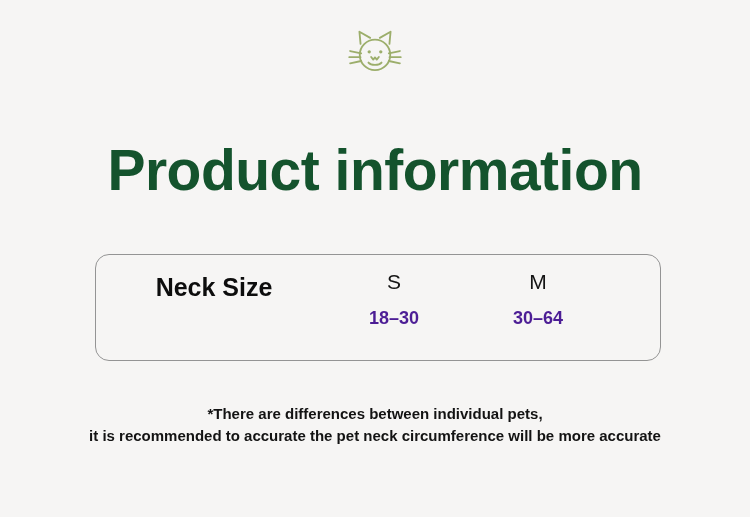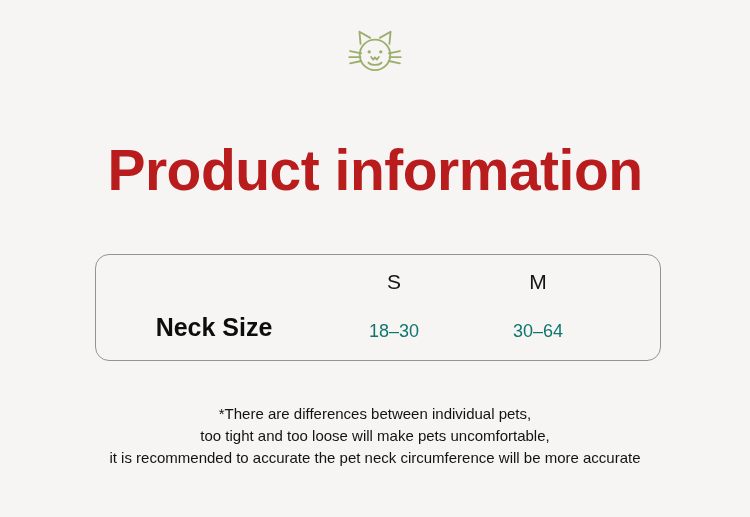--- a/index.html
+++ b/index.html
@@ -41,21 +41,21 @@
   .title {
     position: absolute;
     top: 103px;
     left: 0;
     width: 750px;
     text-align: center;
     font-size: 57px;
     font-weight: 700;
     letter-spacing: -0.5px;
     line-height: 1.05;
-    color: #b91c1c;
+    color: #14532d;
   }
 
   
   .size-table {
     position: absolute;
     left: 95px;
     top: 254px;
     width: 566px;
     height: 107px;
     border: 1px solid #949494;
@@ -72,21 +72,20 @@
   .row-label {
     position: absolute;
     left: 18px;
     top: 14px;
     width: 200px;
     text-align: center;
     font-size: 25px;
     font-weight: 700;
     line-height: 1.45;
     color: #0d0d0d;
-    margin-top: 40px;
   }
   .row-label .unit {
     display: block;
   }
 
   .col {
     position: absolute;
     top: 16px;
     width: 130px;
     text-align: center;
@@ -94,35 +93,35 @@
   .col-s { left: 233px; }
   .col-m { left: 377px; }
 
   .col-head {
     font-size: 21px;
     font-weight: 400;
     line-height: 1.0;
     color: #141414;
   }
   .col-value {
-    margin-top: 29px;
+    margin-top: 16px;
     font-size: 18px;
-    font-weight: 400;
-    color: #0f766e;
+    font-weight: 700;
+    color: #4c1d95;
   }
 
   
   .footnote {
     position: absolute;
     top: 403px;
     left: 0;
     width: 750px;
     text-align: center;
     font-size: 15px;
-    font-weight: 400;
+    font-weight: 700;
     line-height: 22px;
     color: #131313;
   }
   .footnote div { white-space: nowrap; }
 </style>
 </head>
 <body>
 
 <div class="page">
 
@@ -168,17 +167,16 @@
       <div class="col col-m">
         <div class="col-head">M</div>
         <div class="col-value">30–64</div>
       </div>
 
     </div>
   </div>
 
   <div class="footnote">
     <div>*There are differences between individual pets,</div>
-    <div>too tight and too loose will make pets uncomfortable,</div>
     <div>it is recommended to accurate the pet neck circumference will be more accurate</div>
   </div>
 
 </div>
 
 </body></html>

